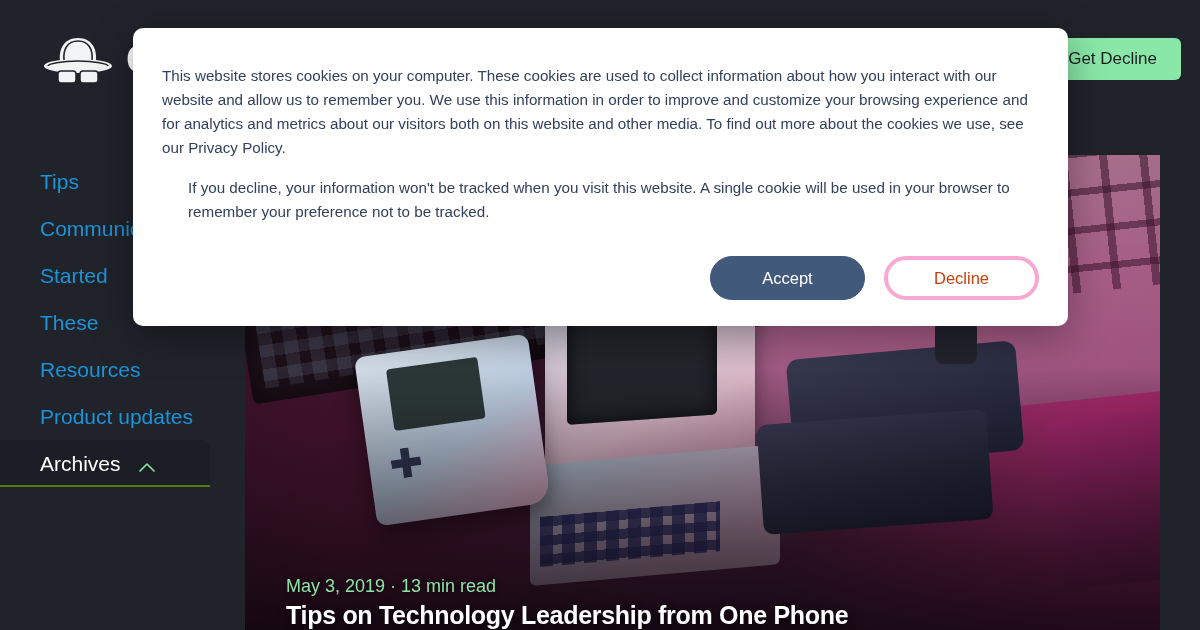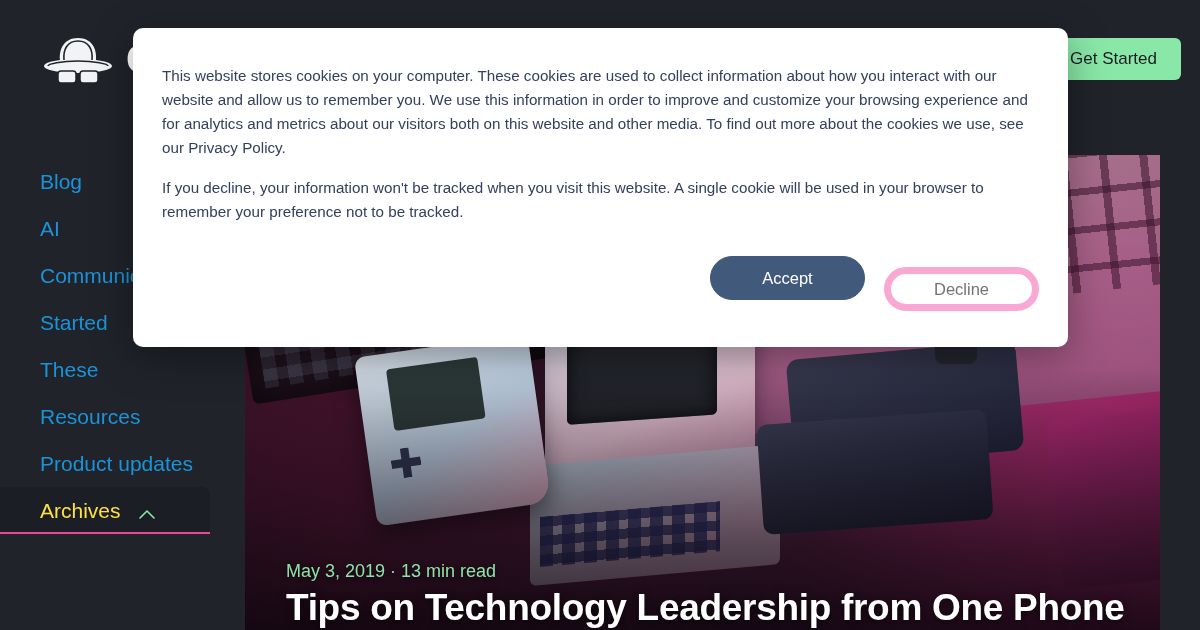--- a/index.html
+++ b/index.html
@@ -70,24 +70,24 @@
     padding: 0 40px;
     height: 47px;
     line-height: 47px;
     color: #1c93d8;
     font-size: 21px;
     text-decoration: none;
     white-space: nowrap;
     cursor: pointer;
   }
   .nav-item.accent {
-    color: #fde047;
+    color: #ffffff;
     background: #1b1e24;
     border-radius: 0 8px 0 0;
-    border-bottom: 2px solid #ec4899;
+    border-bottom: 2px solid #4d7c0f;
     position: relative;
     width: 210px;
     padding-right: 0;
   }
   .chevron-up {
     display: inline-block;
     vertical-align: middle;
     margin-left: 12px;
   }
 
@@ -228,45 +228,45 @@
     right: 40px;
   }
   .hero-meta {
     color: #8fe2a7;
     font-size: 18px;
     margin-bottom: 4px;
     text-shadow: 0 1px 4px rgba(0,0,0,.6);
   }
   .hero-title {
     color: #ffffff;
-    font-size: 37px;
+    font-size: 25px;
     font-weight: 700;
     line-height: 1.18;
     letter-spacing: -0.3px;
     text-shadow: 0 2px 8px rgba(0,0,0,.65);
     white-space: nowrap;
   }
 
   
   .cookie-modal {
     position: absolute;
     left: 133px; top: 28px;
     width: 935px;
     background: #ffffff;
     border-radius: 10px;
-    padding: 36px 29px 36px 29px;
+    padding: 36px 29px 26px 29px;
     z-index: 20;
     box-shadow: 0 10px 40px rgba(0,0,0,.35);
   }
   .cookie-text {
     color: #33415c;
     font-size: 15.2px;
     line-height: 24px;
   }
-  .cookie-text + .cookie-text { margin-top: 16px; }
+  .cookie-text + .cookie-text { margin-top: 16px; margin-left: 26px; }
   .cookie-actions {
     margin-top: 32px;
     display: flex;
     justify-content: flex-end;
     gap: 19px;
   }
   .btn-accept, .btn-decline {
     height: 44px;
     width: 155px;
     border-radius: 24px;
@@ -274,23 +274,22 @@
     cursor: pointer;
     font-family: "Liberation Sans", sans-serif;
   }
   .btn-accept {
     background: #41597a;
     color: #ffffff;
     border: 1px solid #41597a;
   }
   .btn-decline {
     background: #ffffff;
-    color: #737373;
-    border: 7px solid #f9a8d4;
-    margin-top: 11px;
+    color: #c2410c;
+    border: 4px solid #f9a8d4;
   }
 </style>
 </head>
 <body>
 
 <div id="page">
 
   <header class="site-header">
     <div class="logo-wrap">
       <span class="logo-mark">
@@ -305,26 +304,25 @@
           <g fill="#f2f3f5" stroke="#20232a" stroke-width="1.5">
             <rect x="18" y="41" width="18" height="12" rx="3"></rect>
             <rect x="40" y="41" width="18" height="12" rx="3"></rect>
             <path d="M36 45h4" stroke-width="2"></path>
             <path d="M18 44H9" stroke-width="2"></path>
           </g>
         </svg>
       </span>
       <span class="logo-word">Cowboy</span>
     </div>
-    <button class="get-started-btn">Get Started</button>
+    <button class="get-started-btn">Get Decline</button>
   </header>
 
   <nav class="sidebar">
-    <a class="nav-item">Blog</a>
-    <a class="nav-item">AI</a>
+    <a class="nav-item">Tips</a>
     <a class="nav-item">Communication</a>
     <a class="nav-item">Started</a>
     <a class="nav-item">These</a>
     <a class="nav-item">Resources</a>
     <a class="nav-item">Product updates</a>
     <a class="nav-item accent">
       <span>Archives</span>
       <span class="chevron-up">
         <svg viewBox="0 0 18 12" width="18" height="12" aria-hidden="true">
           <path d="M2 10L9 3l7 7" fill="none" stroke="#8be8a3" stroke-width="1.6" stroke-linecap="round" stroke-linejoin="round"></path>

